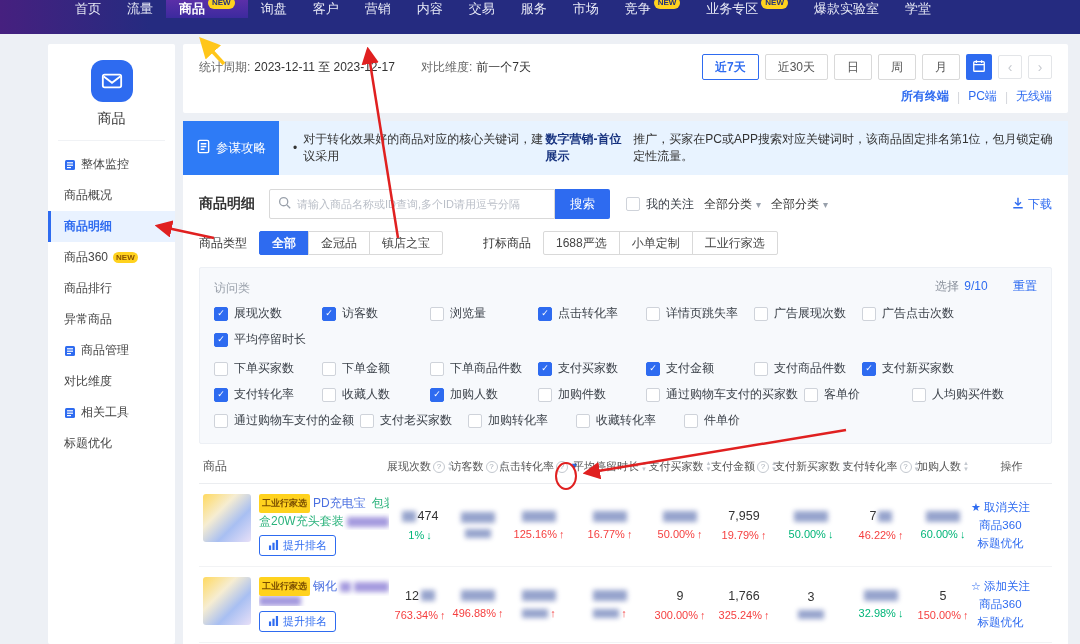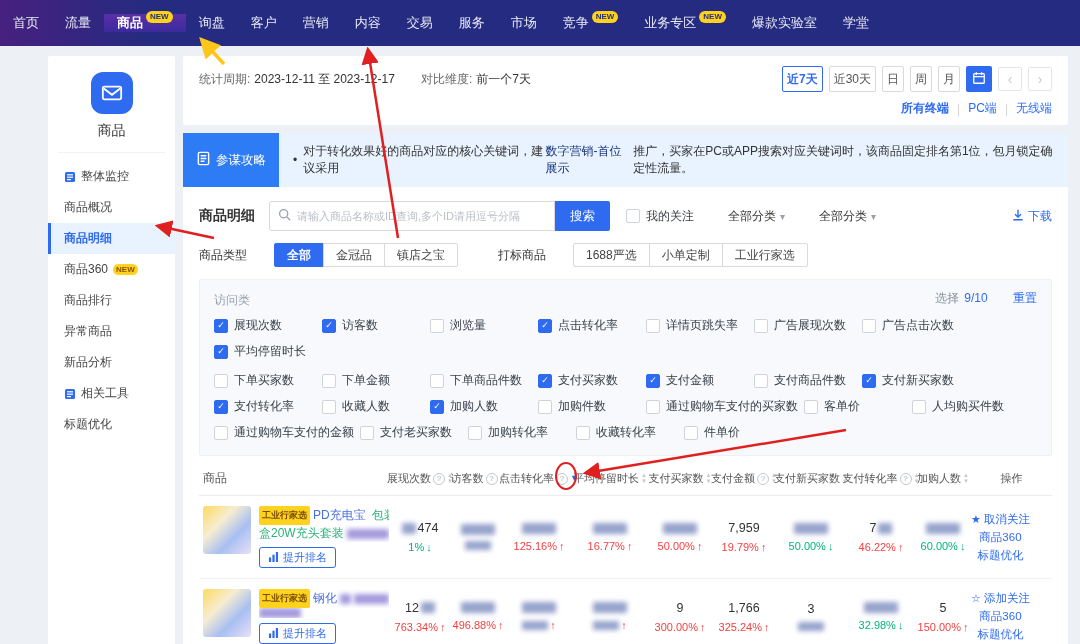--- a/index.html
+++ b/index.html
@@ -2,22 +2,22 @@
 <html><head>
 <meta charset="utf-8">
 <style>
   *{margin:0;padding:0;box-sizing:border-box}
   html,body{width:1080px;height:644px}
   body{font-family:"Liberation Sans","DejaVu Sans",sans-serif;font-size:12px;color:#333;
        background:#edf0f5;overflow:hidden;position:relative}
   button{font-family:inherit}
 
   
-  .topnav{height:46px;background:linear-gradient(90deg,#46207f 0,#252b80 150px,#252b80 100%);
-          display:flex;align-items:center;}
+  .topnav{height:34px;background:linear-gradient(90deg,#46207f 0,#252b80 150px,#252b80 100%);
+          display:flex;align-items:flex-start;padding-left:62px}
   .nav-item{display:flex;align-items:center;padding:0 13px;color:#e8eafб;color:#e8eaf6;
             font-size:13px;cursor:pointer;position:relative;white-space:nowrap}
   .nav-item.active{background:linear-gradient(180deg,#5b2fa8,#3c2a9e);color:#fff;font-weight:700}
   .new-badge{background:#ffd21e;color:#253078;font-size:8px;font-weight:700;border-radius:7px;
              padding:1px 4px;margin-left:3px;transform:translateY(-6px);line-height:1.2}
 
   
   .layout{display:flex;height:610px;padding:10px 12px 0 48px;gap:8px}
 
   
@@ -36,66 +36,66 @@
   .side-ico{display:inline-flex}
 
   
   .main{flex:1;display:flex;flex-direction:column;min-width:0}
   .hcard{background:#fff;border-radius:2px;padding:10px 16px 8px;margin-bottom:8px}
   .hrow1{display:flex;align-items:center}
   .stat{color:#666}
   .stat b{color:#333;font-weight:400;margin-left:4px}
   .stat + .stat{margin-left:26px}
   .hspacer{flex:1}
-  .range-btn{height:26px;padding:0 4px;background:#fff;border:1px solid #d9d9d9;border-radius:2px;
+  .range-btn{height:26px;padding:0 12px;background:#fff;border:1px solid #d9d9d9;border-radius:2px;
              font-size:12px;color:#555;margin-left:6px;cursor:pointer}
   .range-btn.active{border-color:#2e6bf0;color:#2e6bf0;font-weight:700}
   .cal-btn{width:26px;height:26px;background:#2e6bf0;border:none;border-radius:2px;margin-left:6px;
            display:inline-flex;align-items:center;justify-content:center;cursor:pointer}
   .pn-btn{width:24px;height:24px;background:#fff;border:1px solid #e3e5e8;color:#c6c9cf;
           border-radius:2px;margin-left:6px;font-size:14px;line-height:1;cursor:pointer}
   .hrow2{display:flex;justify-content:flex-end;align-items:center;margin-top:8px;font-size:12px}
   .terminal{color:#2e6bf0;cursor:pointer}
   .terminal.active{font-weight:700}
   .sep{color:#d4d7dc;margin:0 8px}
 
   
   .banner{display:flex;height:54px}
   .banner-btn{width:96px;background:#2e7bf6;color:#fff;display:flex;align-items:center;
               justify-content:center;gap:5px;font-size:12.5px;cursor:pointer;flex:none}
   .banner-body{flex:1;background:#e8f3ff;display:flex;align-items:center;padding:0 14px;color:#333;min-width:0}
   .banner-body .bullet{margin-right:6px;color:#333}
-  .banner-body .em{font-weight:400;color:#16327f}
+  .banner-body .em{font-weight:700;color:#16327f}
 
   
   .mcard{background:#fff;flex:1;padding:14px 16px 0;overflow:hidden;min-height:0}
   .toolbar{display:flex;align-items:center}
   .sec-title{font-size:14px;font-weight:700;margin-right:14px;white-space:nowrap}
   .search-wrap{display:flex;align-items:center;height:30px;border:1px solid #d9d9d9;
                border-radius:2px 0 0 2px;width:286px;padding:0 8px;gap:6px;background:#fff}
   .search-input{border:none;outline:none;flex:1;font-size:12px;font-family:inherit;color:#333;min-width:0}
   .search-input::placeholder{color:#b9bec7;font-size:11px}
   .search-btn{height:30px;padding:0 15px;background:#2e6bf0;color:#fff;border:none;
               border-radius:0 2px 2px 0;font-size:12.5px;cursor:pointer}
   .check{display:inline-flex;align-items:center;gap:6px;cursor:pointer}
   .box{width:14px;height:14px;border:1px solid #cfd3da;border-radius:2px;background:#fff;
        display:inline-flex;align-items:center;justify-content:center;font-size:9px;color:#fff;flex:none;line-height:1}
   .box.checked{background:#2e6bf0;border-color:#2e6bf0}
   .toolbar .check{margin-left:16px}
-  .cat-select{display:inline-flex;align-items:center;gap:4px;margin-left:34px;cursor:pointer;color:#333;white-space:nowrap}
+  .cat-select{display:inline-flex;align-items:center;gap:4px;margin-left:10px;cursor:pointer;color:#333;white-space:nowrap}
   .caret{color:#98a0ab;font-size:10px}
   .dl{margin-left:auto;color:#2e6bf0;display:inline-flex;gap:4px;align-items:center;cursor:pointer;white-space:nowrap}
 
   .type-row{display:flex;align-items:center;margin-top:12px}
   .type-label{font-weight:400;margin-right:12px;white-space:nowrap}
   .mark-label{margin-left:40px}
   .seg{display:flex}
   .seg-btn{height:24px;padding:0 12px;border:1px solid #d9d9d9;background:#fff;color:#444;font-size:12px;
            display:flex;align-items:center;cursor:pointer;margin-left:-1px;white-space:nowrap}
-  .seg-btn:first-child{margin-left:15px;border-radius:2px 0 0 2px}
+  .seg-btn:first-child{margin-left:0;border-radius:2px 0 0 2px}
   .seg-btn:last-child{border-radius:0 2px 2px 0}
   .seg-btn.active{background:#2e6bf0;border-color:#2e6bf0;color:#fff;font-weight:700}
 
   
   .fpanel{background:#f7f9fc;border:1px solid #edf0f5;border-radius:2px;margin-top:12px;
           padding:10px 14px 2px;position:relative}
   .fp-top{position:absolute;right:14px;top:10px;font-size:12px}
   .sel-label{color:#8a919c}
   .sel-val{color:#2e6bf0;margin:0 2px}
   .reset{color:#2e6bf0;margin-left:20px;cursor:pointer}
@@ -228,21 +228,32 @@
           <span>商品360</span>
           <span class="side-badge">NEW</span>
         </div>
         <div class="side-item">
           <span>商品排行</span>
         </div>
         <div class="side-item">
           <span>异常商品</span>
         </div>
         <div class="side-item">
-          <span>新品分析</span>
+          <span class="side-ico">
+            <svg width="12" height="12" viewBox="0 0 12 12">
+              <rect x="1" y="1" width="10" height="10" rx="1.5" fill="#2e6bf0"></rect>
+              <rect x="3" y="3.2" width="6" height="1.2" fill="#fff"></rect>
+              <rect x="3" y="5.6" width="6" height="1.2" fill="#fff"></rect>
+              <rect x="3" y="8" width="4" height="1.2" fill="#fff"></rect>
+            </svg>
+          </span>
+          <span>商品管理</span>
+        </div>
+        <div class="side-item">
+          <span>对比维度</span>
         </div>
         <div class="side-item">
           <span class="side-ico">
             <svg width="12" height="12" viewBox="0 0 12 12">
               <rect x="1" y="1" width="10" height="10" rx="1.5" fill="#2e6bf0"></rect>
               <rect x="3" y="3.2" width="6" height="1.2" fill="#fff"></rect>
               <rect x="3" y="5.6" width="6" height="1.2" fill="#fff"></rect>
               <rect x="3" y="8" width="4" height="1.2" fill="#fff"></rect>
             </svg>
           </span>

